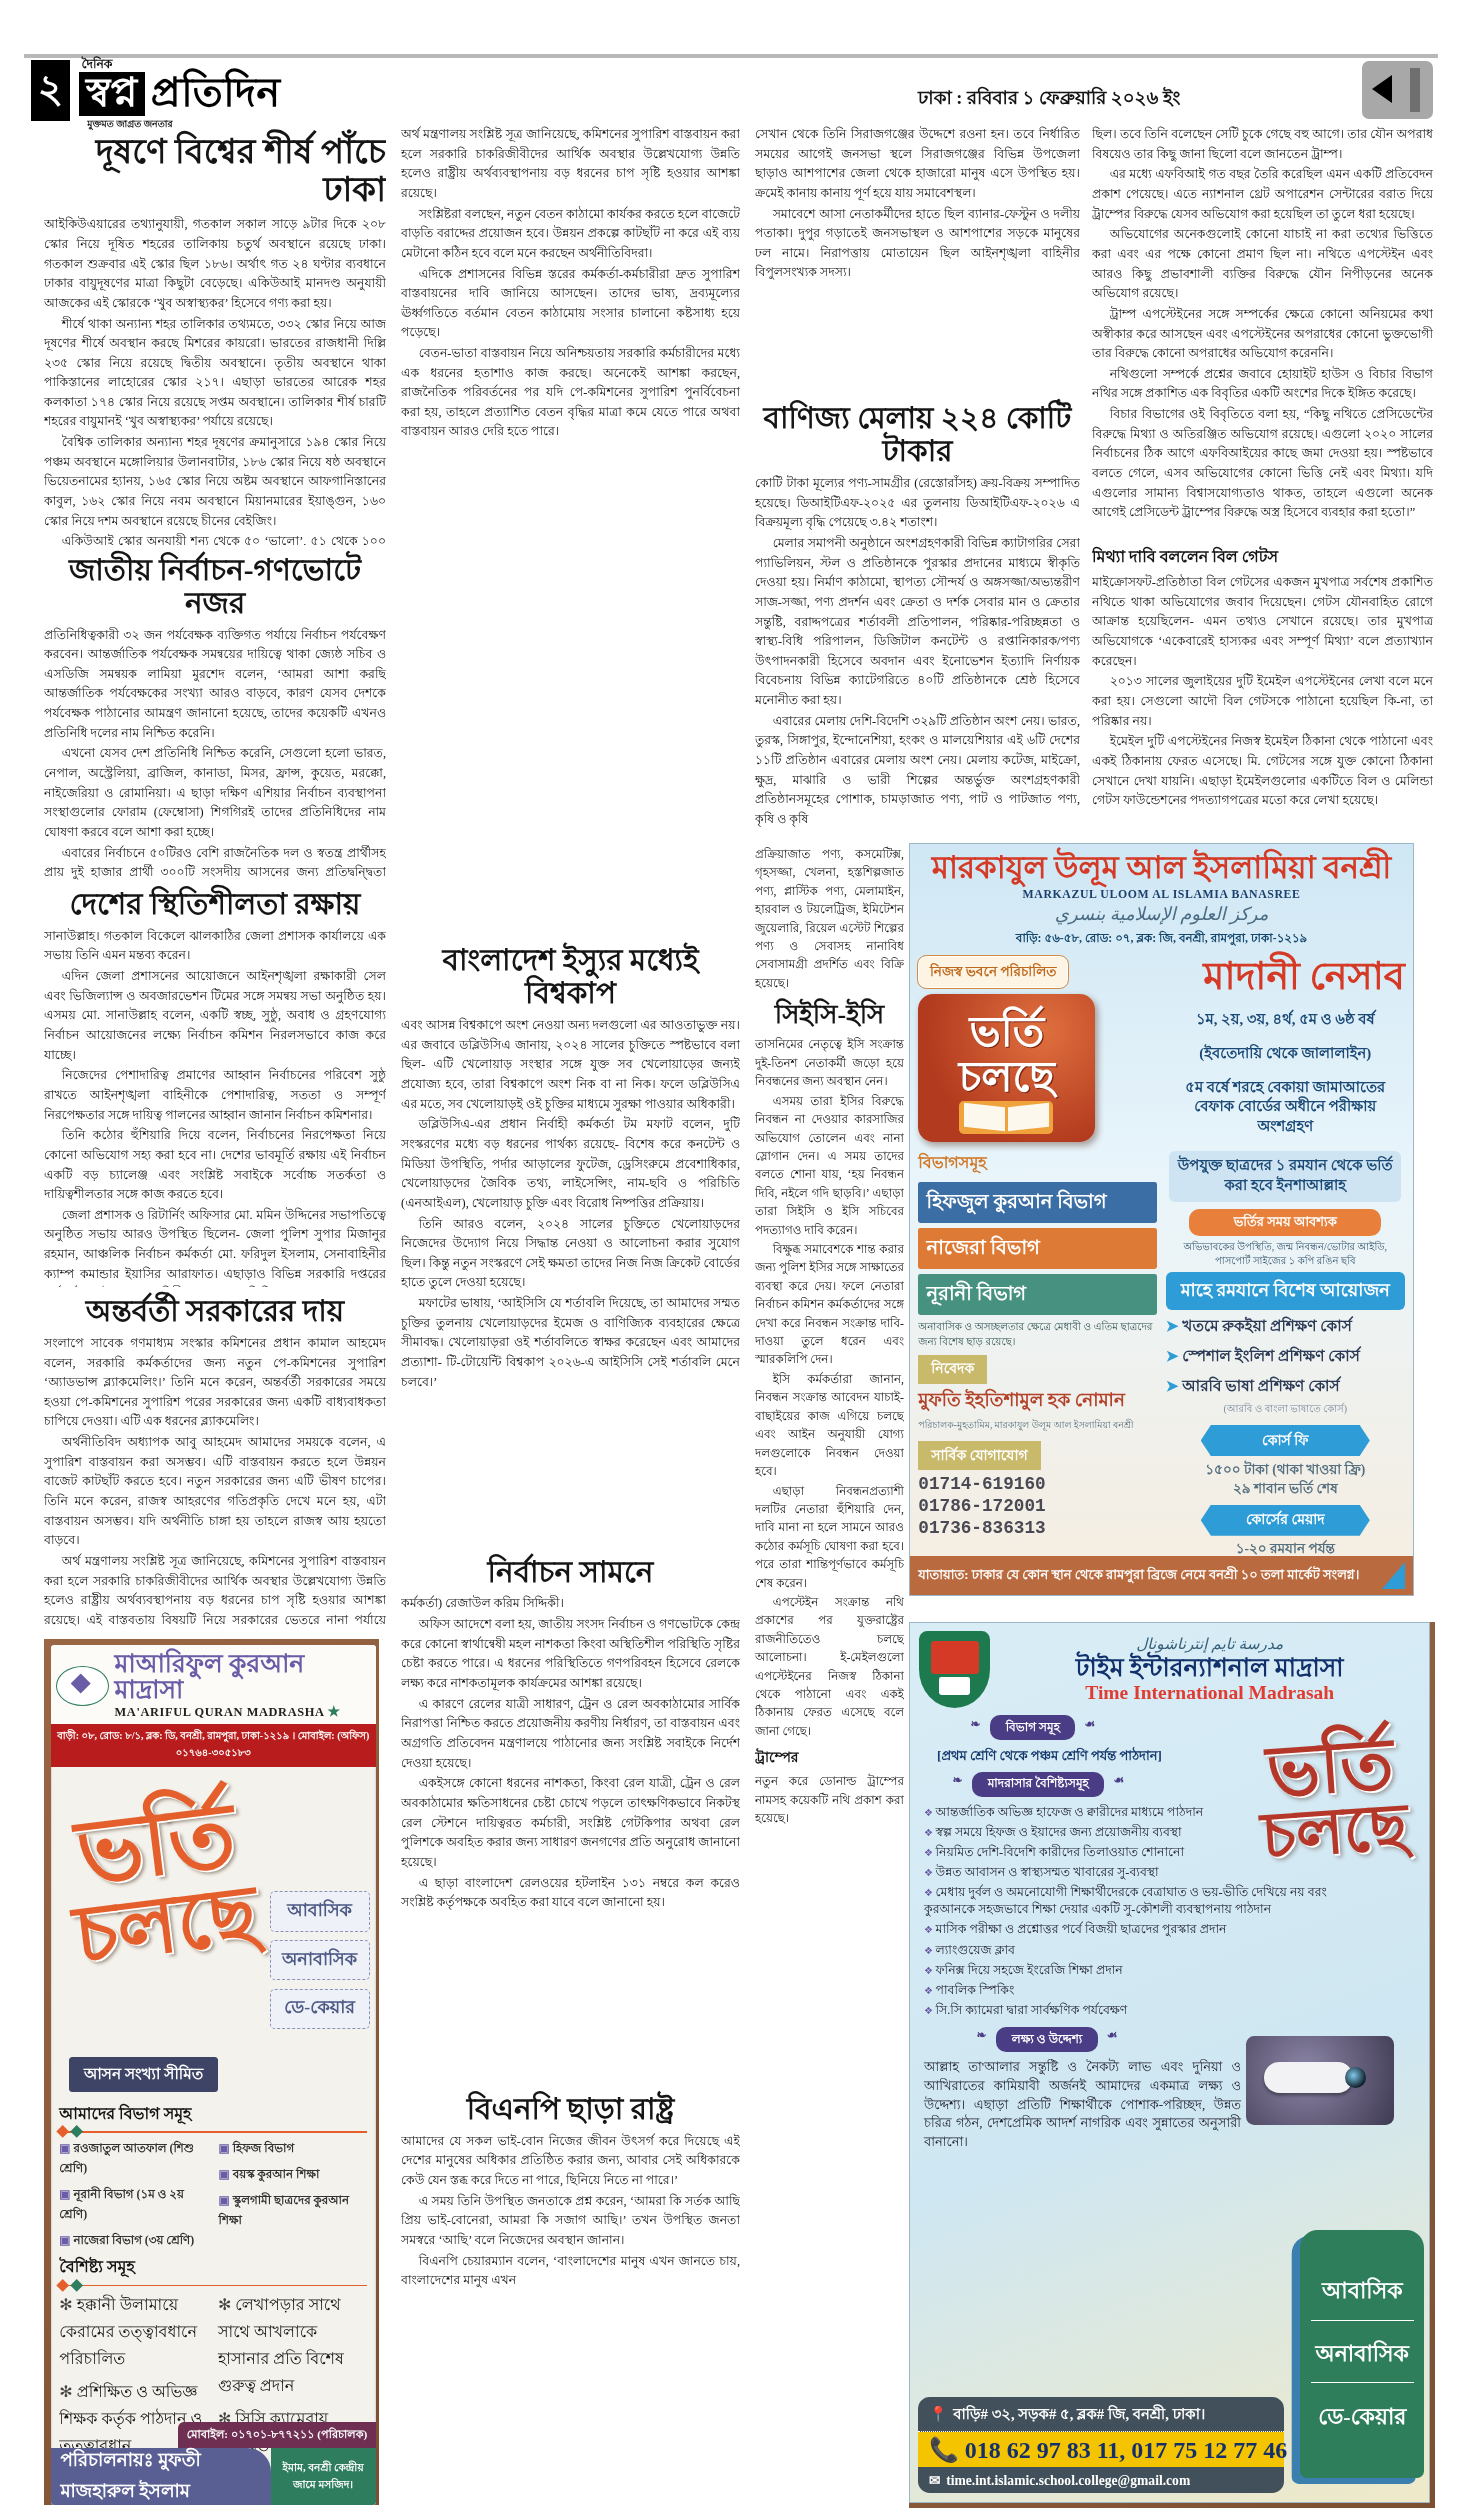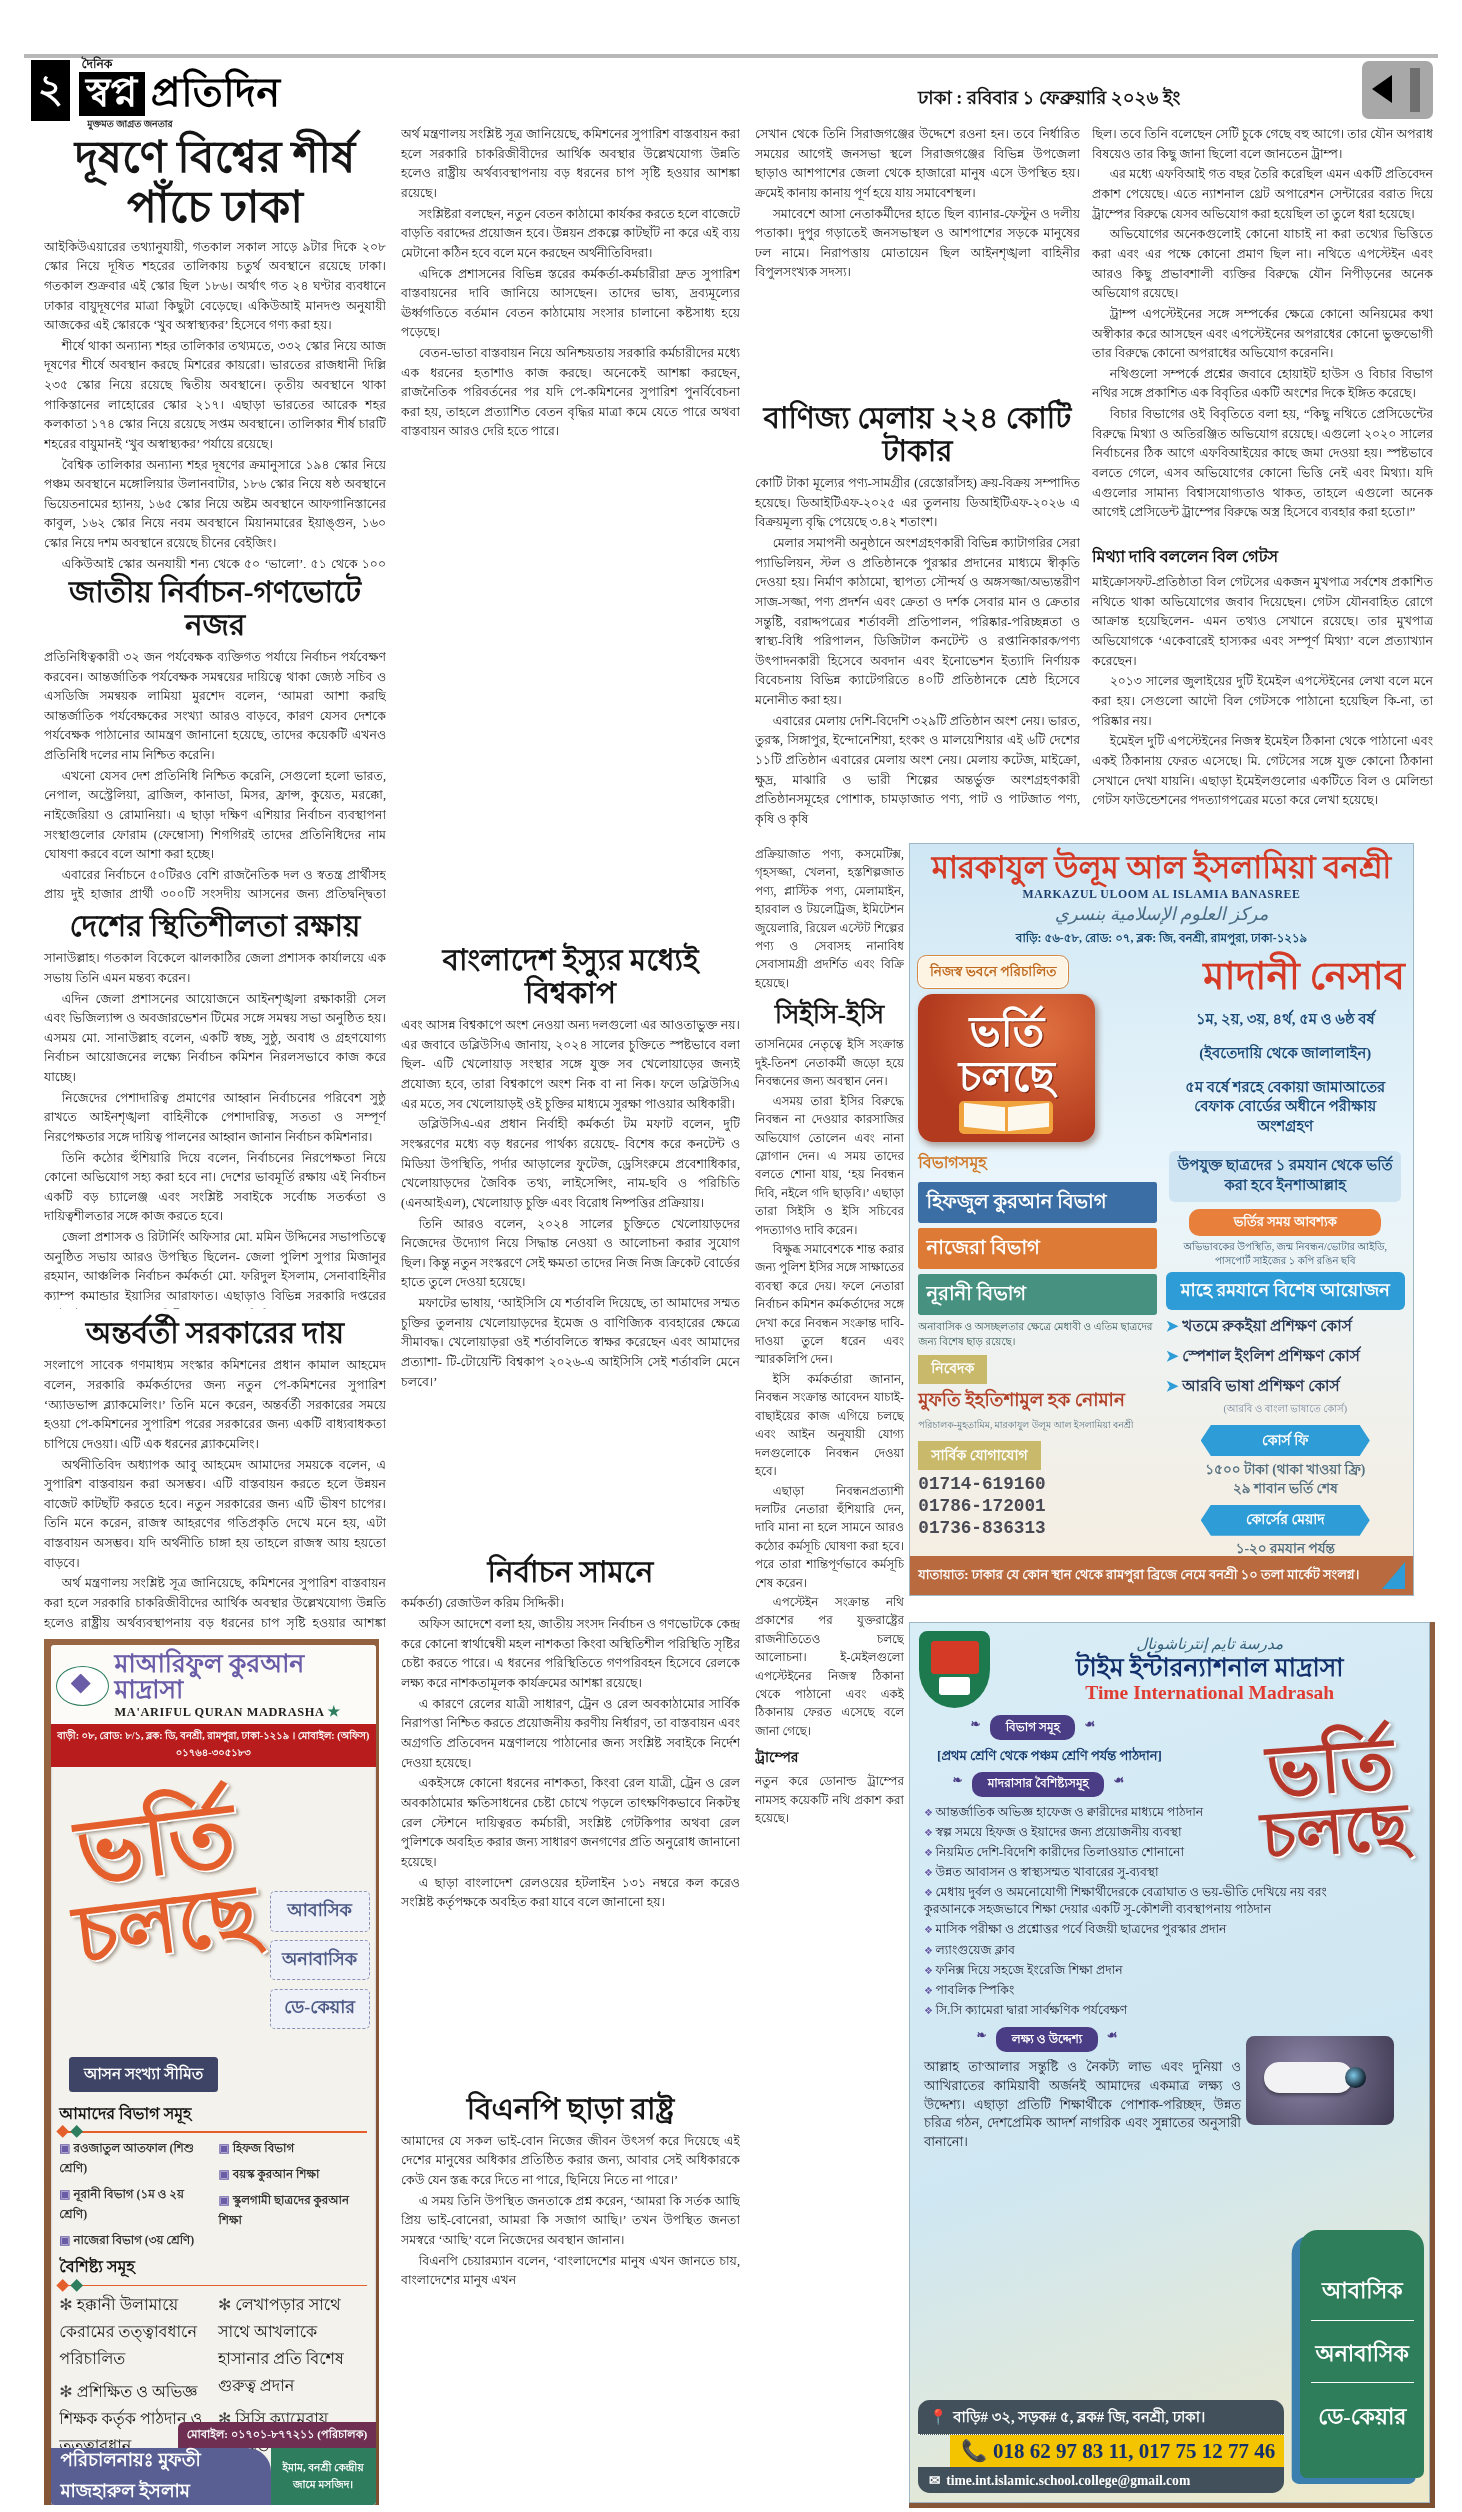--- a/index.html
+++ b/index.html
@@ -20,21 +20,21 @@
   .bookmark{position:absolute;right:29.5px;top:61px;width:71px;height:58px;background:#a8a8a8;border-radius:7px;}
   .bookmark .tri{position:absolute;left:10.6px;top:14px;width:0;height:0;
                  border-top:14.8px solid transparent;border-bottom:14.8px solid transparent;border-right:20px solid #000;}
   .bookmark .bar{position:absolute;right:13px;top:7px;width:9.4px;height:44px;background:#6f6f6f;}
 
   
   .col{position:absolute;overflow:hidden;}
   .col p{margin:0 0 1.2px 0;font-size:12.4px;line-height:1.58;text-align:justify;text-indent:17.7px;}
   .col p.nofirst{text-indent:0;}
   .hl{font-weight:bold;text-align:center;line-height:1.12;margin:8.3px 0 5.9px;}
-  .hl-xl{font-size:44px;}
+  .hl-xl{font-size:34px;text-align:right;}
   .hl-lg{font-size:29.5px;}
   .hl-sm{font-size:26px;}
   .clip{overflow:hidden;}
   .subhead{font-weight:bold;font-size:14px;margin:5.9px 0 2.4px;text-indent:0;}
   .narrow p{font-size:11.8px;line-height:1.56;}
 
   
   .ad{position:absolute;}
   .wood{background:linear-gradient(135deg,#9a6744,#7c4f31);}
 
@@ -159,21 +159,21 @@
   .tm-cam{position:absolute;right:35px;top:413px;width:148px;height:89px;border-radius:8.3px;
           background:radial-gradient(circle at 40% 40%,#8d86a8,#3f3a52);}
   .tm-cam:before{content:"";position:absolute;left:17.7px;top:26px;width:89px;height:31px;background:#f2f2f4;border-radius:15.3px;
                  box-shadow:0 2.4px 3.5px rgba(0,0,0,.4);}
   .tm-cam:after{content:"";position:absolute;left:99px;top:31px;width:21px;height:21px;border-radius:50%;
                 background:radial-gradient(circle at 40% 40%,#7ec8e8,#10202c 70%);}
   .tm-aims{color:#223;font-size:13px;line-height:1.45;text-align:justify;margin:2.4px 8.3px 0 4.7px;}
   .tm-foot{position:absolute;left:8.3px;bottom:9.4px;width:366px;}
   .tm-addr{background:#41505a;color:#fff;font-weight:bold;font-size:14.8px;border-radius:11.8px 11.8px 0 0;
            padding:4.7px 10.6px;border-bottom:1.8px dotted #fff;}
-  .tm-phone{background:#f5c400;color:#14306b;font-weight:bold;font-size:21px;padding:3.5px 10.6px;white-space:nowrap;margin-left:32px;}
+  .tm-phone{background:#f5c400;color:#14306b;font-weight:bold;font-size:24px;padding:3.5px 10.6px;white-space:nowrap;}
   .tm-mail{background:#41505a;color:#fff;font-weight:bold;font-size:13.6px;border-radius:0 0 11.8px 11.8px;padding:4.1px 10.6px;}
   .tm-ico{display:inline-block;margin-right:5.9px;}
   .tm-side{position:absolute;right:4.7px;bottom:23.6px;width:124px;height:248px;background:#2e7d5b;border-radius:17.7px 17.7px 7px 7px;
            display:flex;flex-direction:column;justify-content:center;gap:15.3px;text-align:center;
            box-shadow:-8.3px 5.9px 0 #3a7fae;}
   .tm-side .w{color:#fff;font-weight:bold;font-size:22px;border-bottom:1.8px solid #fff;padding-bottom:9.4px;margin:0 10.6px;}
   .tm-side .w:last-child{border-bottom:none;padding-bottom:0;}
 </style>
 </head>
 <body>

